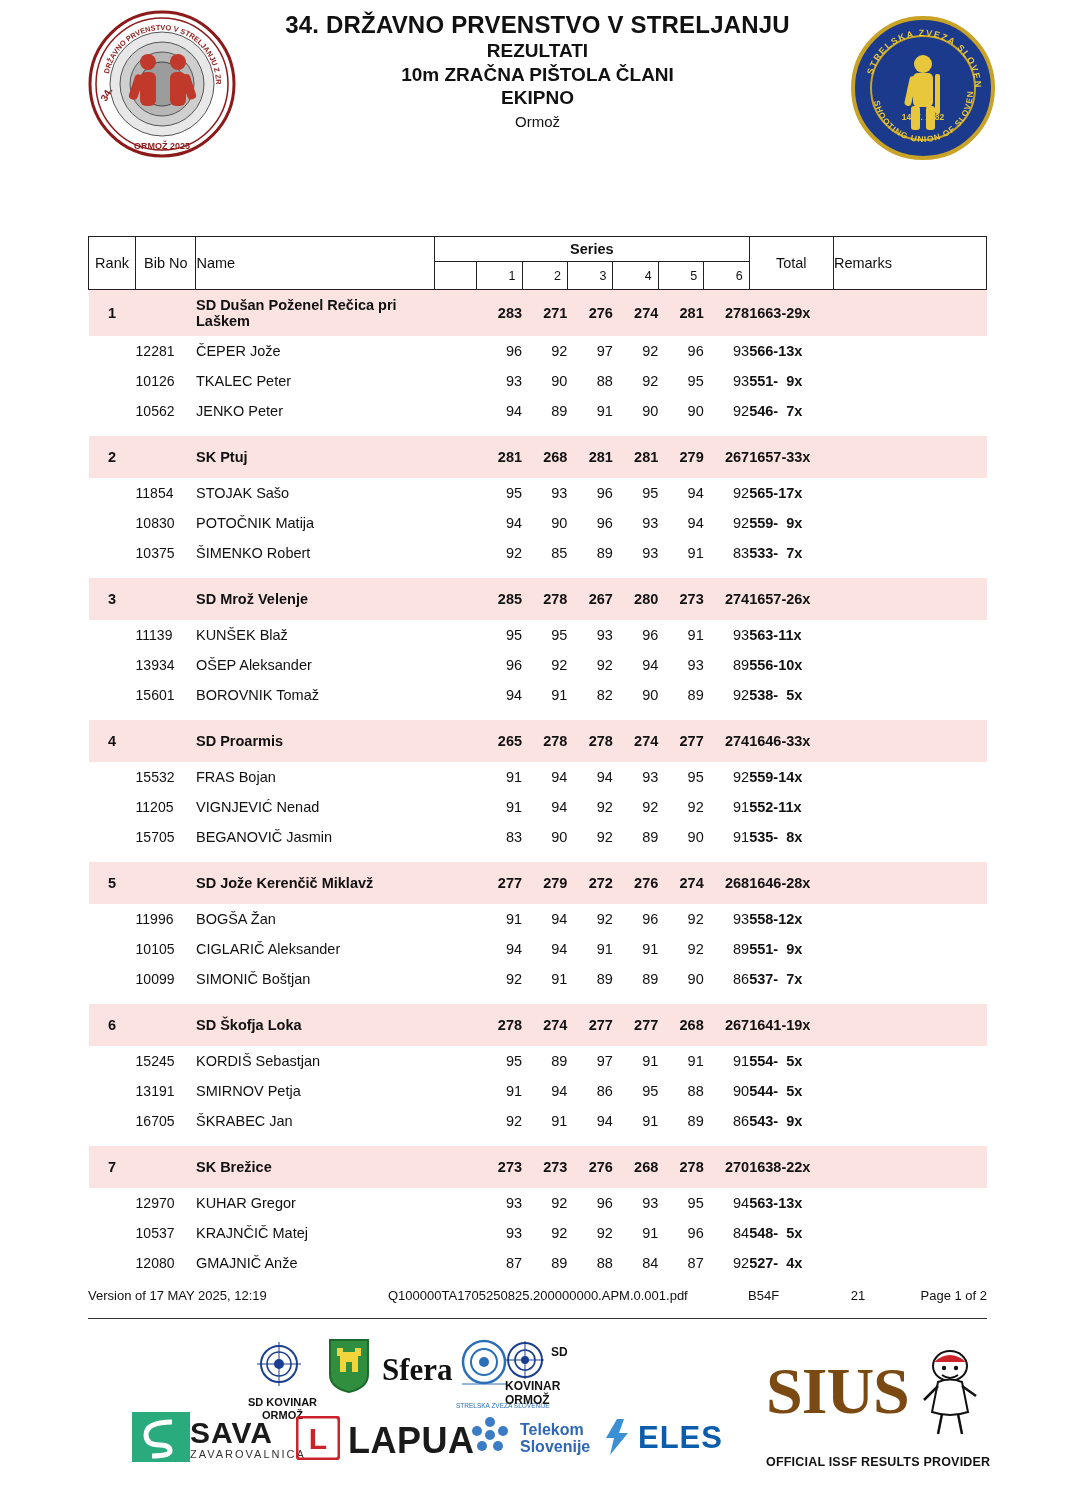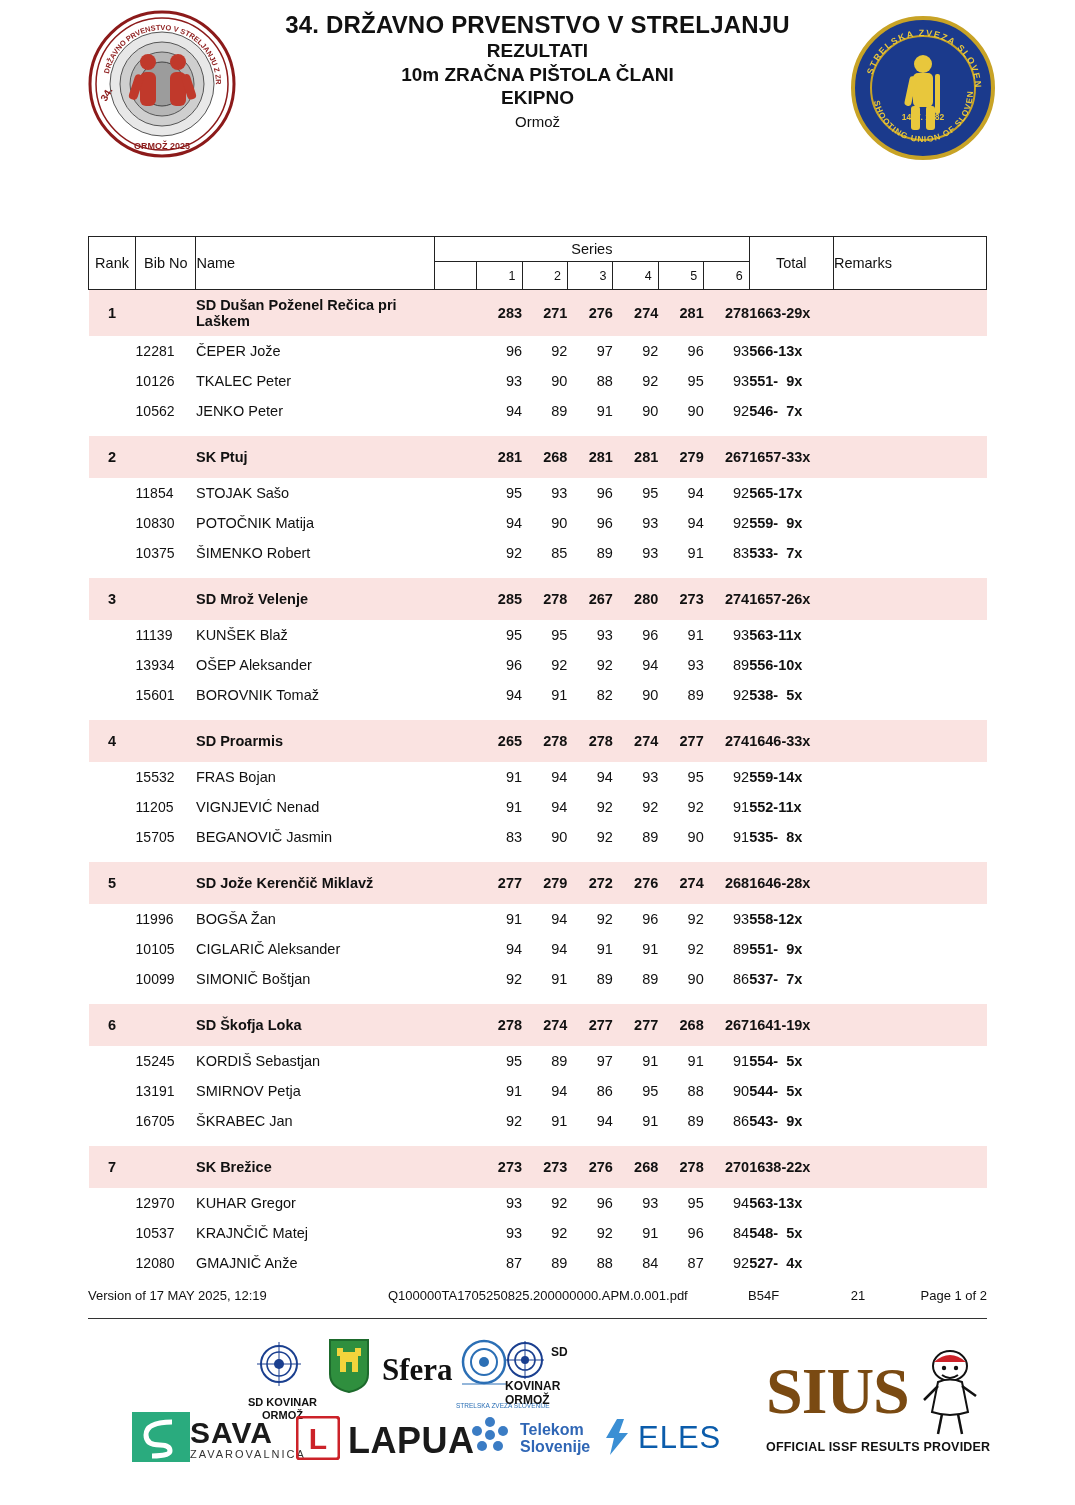--- a/index.html
+++ b/index.html
@@ -98,21 +98,21 @@
     height: 52px;
   }
   .hdr-left {
     text-align: left;
     padding-left: 8px;
   }
   .hdr-series-top {
     border: 1px solid #222;
     border-bottom: 1px solid #222;
     text-align: center;
-    font-weight: normal;
+    font-weight: bold;
     font-size: 14.5px;
     height: 24px;
   }
   .hdr-series-num {
     border: 1px solid #222;
     text-align: center;
     font-size: 12.5px;
     height: 26px;
     font-weight: normal;
   }
@@ -241,21 +241,21 @@
   }
   .sfera-text {
     font-family: "Liberation Serif", serif;
     font-size: 31px;
     font-weight: bold;
     color: #111;
     text-align: center;
   }
   .eles-text {
     font-size: 31px;
-    font-weight: normal;
+    font-weight: bold;
     color: #0b5cab;
     letter-spacing: 1px;
   }
   .telekom-text {
     font-size: 16px;
     font-weight: bold;
     color: #2f66b5;
     line-height: 1.05;
   }
   .kovinar-text {
@@ -889,21 +889,21 @@
 
     <div class="sp" style="left:602px; top:88px;">
       <svg width="30" height="38" viewBox="0 0 30 38" style="float:left; margin-right:6px;">
         <path d="M15 1 L4 20 h8 L8 37 L26 15 h-9 L22 1 z" fill="#3b8fd4"></path>
       </svg>
       <div class="eles-text" style="float:left; padding-top:2px;">ELES</div>
     </div>
 
     <div class="sp" style="left:766px; top:28px;">
       <div class="sius-text">SIUS</div>
-      <div class="sius-sub" style="margin-top:16px;">OFFICIAL ISSF RESULTS PROVIDER</div>
+      <div class="sius-sub" style="margin-top:31px;">OFFICIAL ISSF RESULTS PROVIDER</div>
     </div>
 
     <div class="sp" style="left:912px; top:16px;">
       <svg width="76" height="92" viewBox="0 0 76 92">
         <ellipse cx="38" cy="20" rx="17" ry="15" fill="#ffffff" stroke="#111" stroke-width="2"></ellipse>
         <path d="M22 16 q16 -14 32 0" fill="#cc2229"></path>
         <circle cx="32" cy="22" r="2.2" fill="#111"></circle>
         <circle cx="44" cy="22" r="2.2" fill="#111"></circle>
         <path d="M30 29 q8 6 16 0" fill="none" stroke="#111" stroke-width="2"></path>
         <path d="M26 36 q12 -5 24 0 l6 30 q-18 6 -36 0 z" fill="#ffffff" stroke="#111" stroke-width="2"></path>

